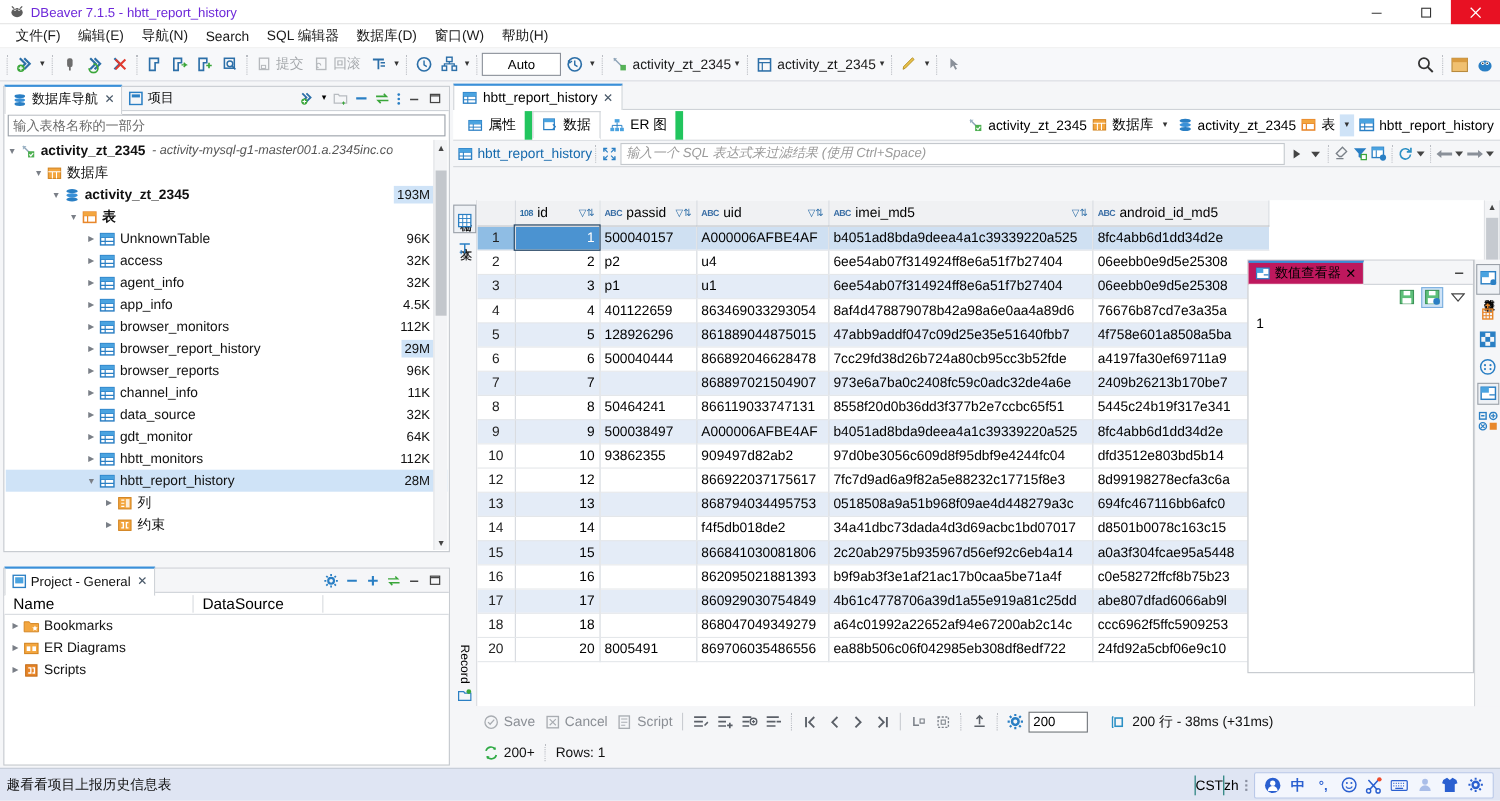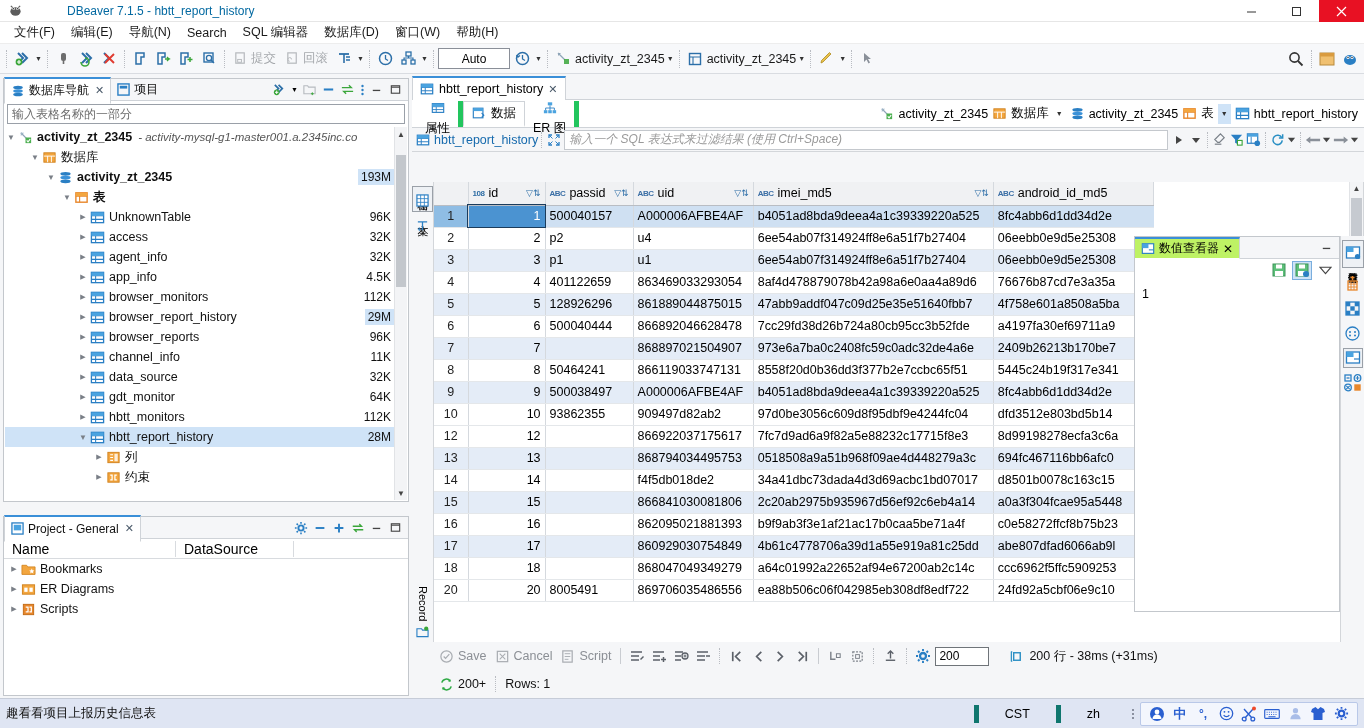--- a/index.html
+++ b/index.html
@@ -9,21 +9,21 @@
     font-family:"Liberation Sans", sans-serif;
     font-size:12px; color:#000; background:#f0f0f0;
     -webkit-font-smoothing: antialiased;
   }
   .app { position:relative; width:1364px; height:728px; background:#f5f6f8; }
 
   
   .titlebar { height:22px; background:#ffffff; display:flex; align-items:center;
               border-bottom:1px solid #e6e6e6; position:relative; }
   .tb-icon { width:18px; height:16px; margin:0 4px 0 6px; display:flex; align-items:center; justify-content:center; }
-  .tb-title { font-size:12px; color:#0369a1;margin-left:39px; }
+  .tb-title { font-size:12px; color:#6d28d9; }
   .win-btns { position:absolute; right:0; top:0; height:22px; display:flex; }
   .win-btn { width:45px; height:22px; display:flex; align-items:center; justify-content:center;
              font-size:11px; color:#333; }
   .win-btn.close { background:#e81123; color:#fff; }
 
   
   .menubar { height:22px; background:#ffffff; display:flex; align-items:center; padding-left:6px;
              border-bottom:1px solid #ededed; }
   .menu-item { padding:2px 8px; font-size:12.5px; color:#1a1a1a; white-space:nowrap; }
 
@@ -84,21 +84,21 @@
   .etabbar { height:24px; display:flex; align-items:flex-end; background:#f5f6f8; }
   .etab { height:24px; display:flex; align-items:center; gap:5px; padding:0 8px 0 7px; font-size:12.5px;
           background:#fff; border:1px solid #cfd3d8; border-bottom:none; border-top:2px solid #3a8fd8; }
   .etab .closex { color:#4b5a6a; font-size:11px; }
   .etabrest { flex:1; border-bottom:1px solid #cfd3d8; }
 
   .subtabs { height:28px; background:#fff; display:flex; align-items:center;
              border-bottom:1px solid #cfd3d8; padding-left:5px; }
   .stab { height:26px; display:flex; align-items:center; gap:5px; padding:0 8px; font-size:12.5px; }
   .stab.active { background:#fff; border:1px solid #cfd3d8; border-bottom:2px solid #fff; }
-  .stab.inactive { border-right:5px solid #22c55e;flex-direction:column; }
+  .stab.inactive { border-right:7px solid #22c55e; }
   .bcrumbs { margin-left:auto; display:flex; align-items:center; gap:4px; padding-right:6px; }
   .bc { display:flex; align-items:center; gap:4px; font-size:12.5px; }
   .bc-caret { width:13px; height:20px; display:flex; align-items:center; justify-content:center;
               font-size:7px; color:#333; }
   .bc-caret.hl { background:#cfe3f7; }
 
   
   .filterbar { height:24px; background:#f5f6f8; display:flex; align-items:center; padding:0 4px;
                border-bottom:1px solid #d3d6da; }
   .fb-tablabel { display:flex; align-items:center; gap:4px; font-size:12.5px; color:#166aad; }
@@ -166,21 +166,21 @@
   .gb-sep.dot { border-left:1px dotted #b9bcc2; }
   .gb-input { width:54px; height:19px; border:1px solid #6f7479; background:#fff; font-size:12px;
               display:flex; align-items:center; padding:0 3px; }
   .gb-stat { margin-left:18px; display:flex; align-items:center; gap:5px; font-size:12.5px; color:#111; }
 
   
   .vviewer { position:absolute; right:24px; top:160px; width:206px; bottom:86px;
              background:#fff; border:1px solid #c3c7cc; }
   .vv-tabbar { height:22px; background:#f5f6f8; display:flex; align-items:center; border-bottom:1px solid #cfd3d8; }
   .vv-tab { height:22px; display:flex; align-items:center; gap:4px; padding:0 6px; font-size:12px;
-            background:#bef264; border-top:2px solid #3a8fd8; border-right:1px solid #cfd3d8;
+            background:#be185d; border-top:2px solid #3a8fd8; border-right:1px solid #cfd3d8;
             border-bottom:1px solid #fff; margin-bottom:-1px; }
   .vv-min { margin-left:auto; padding-right:6px; font-size:11px; color:#333; }
   .vv-tools { height:22px; display:flex; align-items:center; justify-content:flex-end; gap:3px; padding-right:4px; }
   .vv-tool { width:20px; height:19px; display:flex; align-items:center; justify-content:center; }
   .vv-tool.sel { background:#cfe3f7; border:1px solid #7aaede; }
   .vv-body { position:absolute; left:1px; right:1px; top:46px; bottom:1px; background:#fff;
              padding:4px 6px; font-size:12.5px; }
 
   .rail { position:absolute; right:0; top:160px; width:24px; bottom:56px; background:#f5f6f8;
           border-left:1px solid #d3d6da; display:flex; flex-direction:column; align-items:center; gap:5px; padding-top:4px; }
@@ -188,21 +188,21 @@
   .rail-btn.sel { border:1px solid #9aa0a8; background:#eef1f5; }
   .rail-group { border:1px solid #9aa0a8; background:#eef1f5; padding:2px 0; display:flex;
                 flex-direction:column; align-items:center; gap:2px; width:22px; }
   .rail-vlabel { writing-mode:vertical-rl; font-size:10px; }
 
   
   .statusbar { position:absolute; left:0; right:0; bottom:0; height:30px; background:#dfe5f3;
                display:flex; align-items:center; border-top:1px solid #c6ccd8; }
   .sb-text { font-size:12.5px; padding-left:6px; color:#111; }
   .sb-right { margin-left:auto; display:flex; align-items:center; height:30px; }
-  .sb-cell { padding:0 26px; font-size:12.5px; border-left:5px solid #0f766e; height:18px;
+  .sb-cell { padding:0 0; font-size:12.5px; border-left:1px solid #0f766e; height:18px;
              display:flex; align-items:center; }
   .sb-dots { width:10px; display:flex; flex-direction:column; align-items:center; gap:2px; margin:0 2px;}
   .sb-dots i { width:2px; height:2px; background:#8a90a0; display:block; }
   .ime { display:flex; align-items:center; gap:7px; background:#f3f6fd; border:1px solid #b9c8e8;
          height:24px; padding:0 8px; margin-right:6px; border-radius:2px; }
   .ime-ic { width:16px; height:16px; display:flex; align-items:center; justify-content:center; }
 
   svg { display:block; }
 </style>
 </head>

